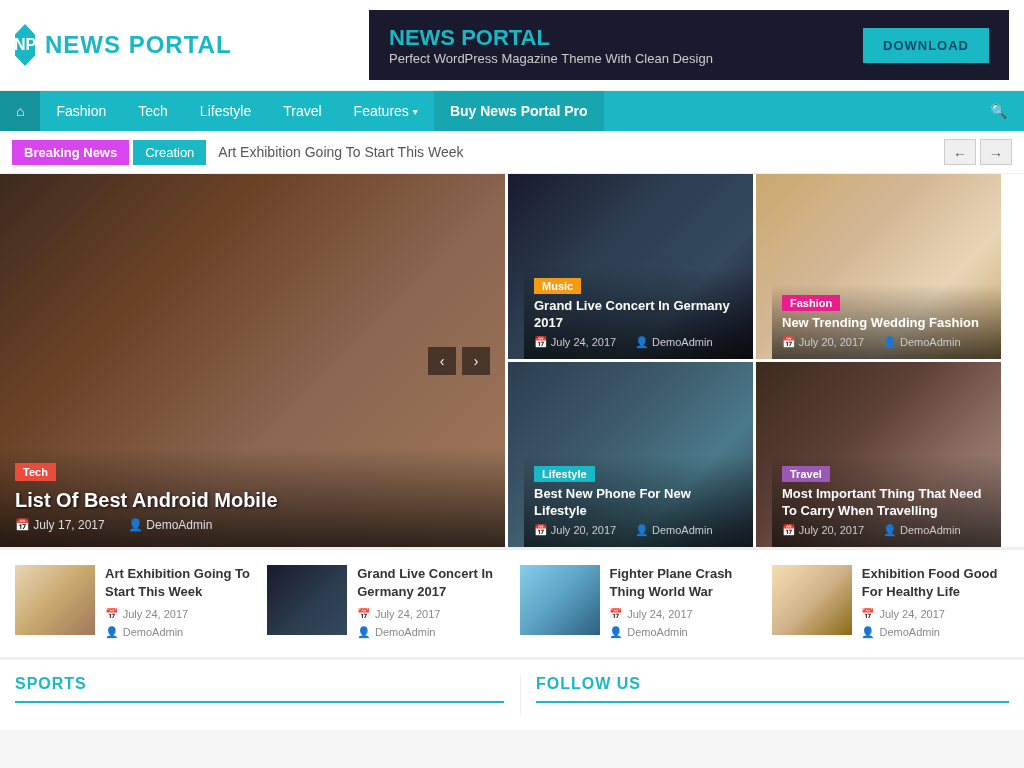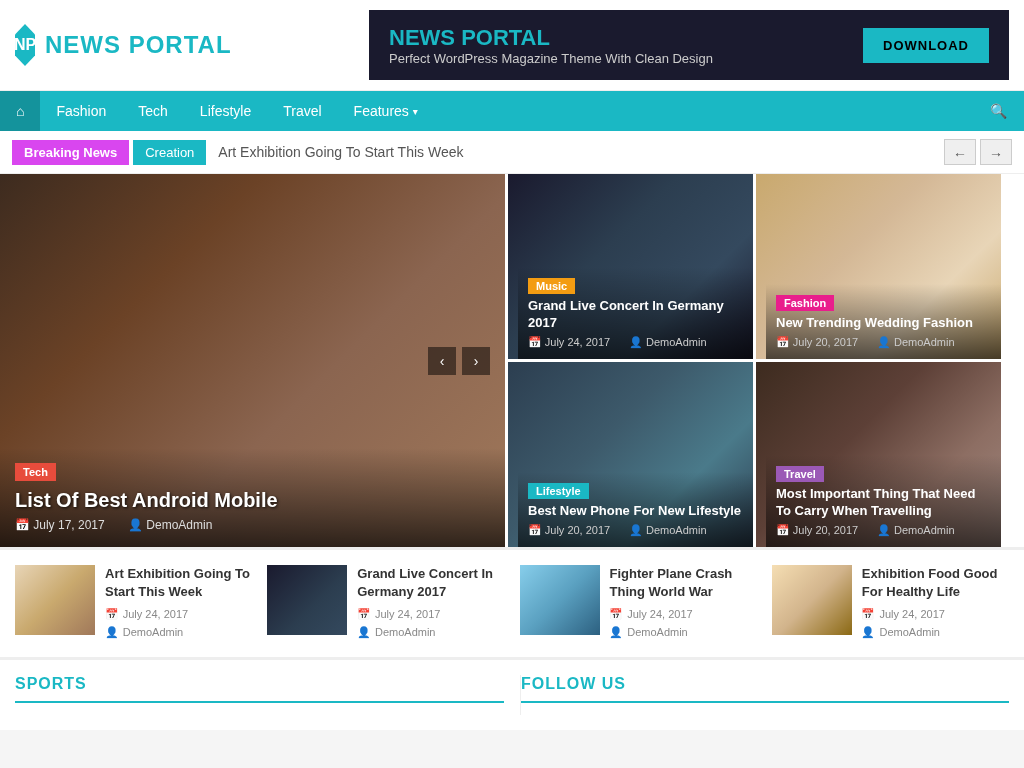--- a/index.html
+++ b/index.html
@@ -8,21 +8,21 @@
     
     .header { background: #fff; display: flex; align-items: center; justify-content: space-between; padding: 10px 15px; border-bottom: 1px solid #eee; }
     .logo { display: flex; align-items: center; gap: 10px; }
     .logo-hex { background: #1ab8c4; width: 20px; height: 42px; display: flex; align-items: center; justify-content: center; clip-path: polygon(50% 0%, 100% 25%, 100% 75%, 50% 100%, 0% 75%, 0% 25%); color: #fff; font-weight: bold; font-size: 16px; }
     .logo-text { font-size: 24px; font-weight: bold; color: #333; letter-spacing: 1px; }
     .logo-text span { color: #1ab8c4; }
     .ad-banner { background: #1a1a2e; display: flex; align-items: center; justify-content: space-between; padding: 10px 20px; flex: 1; margin-left: 30px; max-width: 640px; height: 70px; }
     .ad-banner-text .ad-title { font-size: 22px; font-weight: bold; color: #fff; }
     .ad-banner-text .ad-title span { color: #1ab8c4; }
     .ad-banner-text .ad-subtitle { color: #ccc; font-size: 13px; }
-    .ad-download-btn { background: #1ab8c4; color: #000000; padding: 10px 20px; font-weight: bold; font-size: 13px; border: none; cursor: pointer; letter-spacing: 1px; }
+    .ad-download-btn { background: #1ab8c4; color: #0c4a6e; padding: 10px 20px; font-weight: bold; font-size: 13px; border: none; cursor: pointer; letter-spacing: 1px; }
 
     
     .nav { background: #1ab8c4; display: flex; align-items: center; padding: 0; }
     .nav-item { color: #fff; padding: 12px 16px; font-size: 14px; cursor: pointer; display: flex; align-items: center; gap: 4px; }
     .nav-item.active, .nav-item:hover { background: rgba(0,0,0,0.15); }
     .nav-item.home { background: rgba(0,0,0,0.2); }
     .nav-search { margin-left: auto; padding: 12px 16px; color: #fff; cursor: pointer; }
 
     
     .breaking-bar { background: #fff; display: flex; align-items: center; padding: 8px 12px; border-bottom: 1px solid #eee; }
@@ -41,21 +41,21 @@
     .hero-nav { position: absolute; top: 50%; right: 15px; transform: translateY(-50%); display: flex; gap: 6px; }
     .hero-nav-btn { background: rgba(0,0,0,0.5); color: #fff; border: none; width: 28px; height: 28px; cursor: pointer; font-size: 14px; display: flex; align-items: center; justify-content: center; }
     .hero-badge { display: inline-block; background: #e74c3c; color: #fff; padding: 3px 8px; font-size: 11px; font-weight: bold; margin-bottom: 6px; }
     .hero-title { color: #fff; font-size: 20px; font-weight: bold; line-height: 1.3; text-shadow: 1px 1px 3px rgba(0,0,0,0.8); }
     .hero-meta { color: #ddd; font-size: 12px; margin-top: 5px; }
     .hero-meta span { margin-right: 10px; }
     .hero-overlay { position: absolute; bottom: 0; left: 0; right: 0; padding: 15px; background: linear-gradient(transparent, rgba(0,0,0,0.7)); }
 
     
     .grid-item { position: relative; overflow: hidden; background: #888; }
-    .grid-overlay { position: absolute; bottom: 0; left: 10px; right: 0; padding: 10px; background: linear-gradient(transparent, rgba(0,0,0,0.65)); }
+    .grid-overlay { position: absolute; bottom: 0; left: 16px; right: 0; padding: 10px; background: linear-gradient(transparent, rgba(0,0,0,0.65)); }
     .grid-badge { display: inline-block; padding: 2px 8px; font-size: 11px; font-weight: bold; color: #fff; margin-bottom: 4px; }
     .badge-music { background: #f39c12; }
     .badge-fashion { background: #e91e8c; }
     .badge-lifestyle { background: #1ab8c4; }
     .badge-travel { background: #9b59b6; }
     .badge-tech { background: #e74c3c; }
     .grid-title { color: #fff; font-size: 13px; font-weight: bold; line-height: 1.3; }
     .grid-meta { color: #ccc; font-size: 11px; margin-top: 4px; }
     .grid-meta span { margin-right: 8px; }
 
@@ -75,21 +75,21 @@
     .thumb-img-plane { background: linear-gradient(135deg, #87ceeb 0%, #5aa0c0 50%, #2c6080 100%); }
     .thumb-img-food { background: linear-gradient(135deg, #f5deb3 0%, #d2b48c 50%, #8b6914 100%); }
     .thumb-info { flex: 1; }
     .thumb-title { font-size: 13px; font-weight: bold; color: #333; line-height: 1.4; margin-bottom: 5px; }
     .thumb-meta { font-size: 11px; color: #888; line-height: 1.6; }
     .thumb-meta div { display: flex; align-items: center; gap: 4px; }
 
     
     .bottom-sections { display: grid; grid-template-columns: 1fr 1fr; gap: 16px; background: #fff; border-top: 3px solid #eee; padding: 15px; }
     .section-title { color: #1ab8c4; font-size: 16px; font-weight: bold; border-bottom: 2px solid #1ab8c4; padding-bottom: 8px; margin-bottom: 12px; letter-spacing: 1px; }
-    .follow-section { border-left: 1px solid #eee; }
+    .follow-section { padding-left: 15px; border-left: 1px solid #eee; }
     .chevron::after { content: ' ▾'; font-size: 10px; }
   </style>
 </head>
 <body>
 
 <div class="header">
   <div class="logo">
     <div class="logo-hex">
       <span>NP</span>
     </div>
@@ -110,20 +110,21 @@
 
 <nav class="nav">
   <div class="nav-item home active">
     <span>⌂</span>
   </div>
   <div class="nav-item">Fashion</div>
   <div class="nav-item">Tech</div>
   <div class="nav-item">Lifestyle</div>
   <div class="nav-item">Travel</div>
   <div class="nav-item chevron">Features</div>
+  <div class="nav-item" style="background:rgba(0,0,0,0.1); font-weight:bold;">Buy News Portal Pro</div>
   <div class="nav-search">
     <span>🔍</span>
   </div>
 </nav>
 
 <div class="breaking-bar">
   <span class="breaking-label">Breaking News</span>
   <span class="breaking-tag">Creation</span>
   <span class="breaking-text">Art Exhibition Going To Start This Week</span>
   <div class="breaking-arrows">

